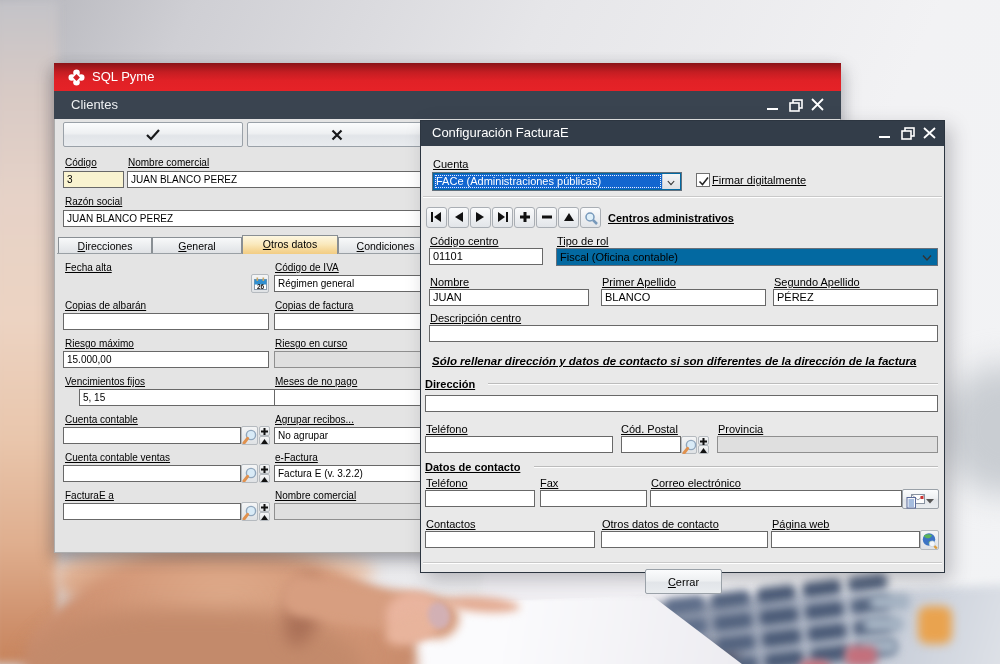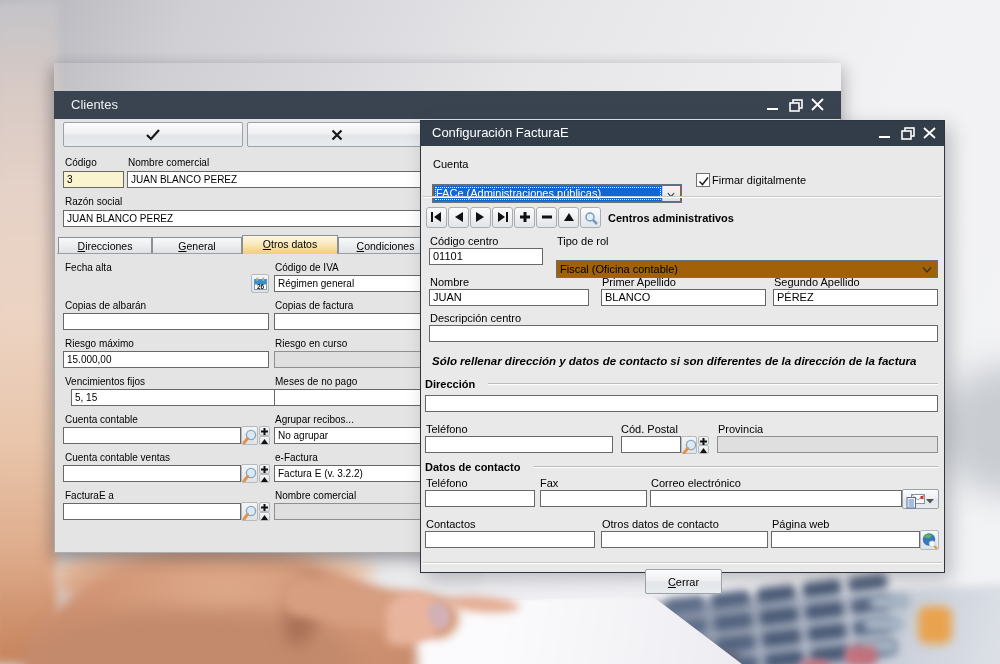--- a/index.html
+++ b/index.html
@@ -35,21 +35,21 @@
 .redkey2 { left:800px; top:660px; width:30px; height:16px; border-radius:7px; background:#c4707c; filter:blur(4px); }
 .orangekey { left:918px; top:606px; width:34px; height:38px; border-radius:9px; background:#e9a34f; filter:blur(5px); }
 .graysmudge { left:940px; top:365px; width:130px; height:130px; border-radius:50%; background:#c9cdd2; filter:blur(16px); }
 
 
 .win { position:absolute; }
 input,.inp { font:11px "Liberation Sans",sans-serif; }
 .inp { position:absolute; background:#fff; border:1px solid #686868; height:17px;
   font-size:11px; line-height:15px; padding:0 3px; color:#000; }
 .inp.dis { background:#dfdfdf; border:1px solid #8f8f8f; }
-.lbl { position:absolute; font-size:11px; color:#000; white-space:nowrap; }
+.lbl { position:absolute; font-size:11px; color:#000; white-space:nowrap;text-decoration:underline; }
 .titletext { color:#fff; font-size:13px; }
 u { text-decoration:underline; }
 
 #mainbody .lbl { font-size:10px; }
 #mainbody .inp { font-size:10px; }
 #mainbody .tab { font-size:10.5px; }
 
 
 .wc { position:absolute; width:22px; height:18px; color:#fff; }
 .wc svg { display:block; }
@@ -84,21 +84,21 @@
 #dlgbar { position:absolute; left:0; top:0; width:523px; height:25px; background:#333d49; }
 .grpline { position:absolute; height:2px; border-top:1px solid #bcbcbc; border-bottom:1px solid #fdfdfd; }
 .sep { position:absolute; height:2px; border-top:1px solid #c9c9c9; border-bottom:1px solid #ffffff; }
 
 
 .nbtn { position:absolute; top:86px; width:21px; height:21px; border:1px solid #a9aeb4; border-radius:3px;
   background:linear-gradient(180deg,#fafbfc,#e2e5e9); }
 .nbtn svg { display:block; margin:3px auto 0; }
 
 
-.combo { position:absolute; background:#a16207; border:1px solid #69707a;margin-top:12px; }
+.combo { position:absolute; background:#0369a1; border:1px solid #69707a; }
 .combo .arr { position:absolute; right:1px; top:1px; bottom:1px; width:18px;
   background:linear-gradient(180deg,#f4f5f6,#dde0e4); border-left:1px solid #c9cdd2; }
 .chev { position:absolute; left:4px; top:6px; width:8px; height:8px; }
 </style>
 </head>
 <body>
 
 <div id="photo">
   <div class="abs graysmudge"></div>
   <div id="leftband"></div>
@@ -143,20 +143,31 @@
   <div class="abs hand-low"></div>
   <div class="abs crease"></div>
   <div class="abs finger"></div>
   <div class="abs fingerbase"></div>
   <div class="abs finger2"></div>
   <div class="abs thumb"></div>
   <div class="abs nail"></div>
 </div>
 
 <div class="win" id="mainwin">
+  <div id="redbar">
+    <svg class="abs" style="left:14px;top:6px" width="17" height="17" viewBox="0 0 17 17">
+      <circle cx="8.5" cy="3.8" r="3.3" fill="#fff"></circle>
+      <circle cx="13.2" cy="8.5" r="3.3" fill="#fff"></circle>
+      <circle cx="8.5" cy="13.2" r="3.3" fill="#fff"></circle>
+      <circle cx="3.8" cy="8.5" r="3.3" fill="#fff"></circle>
+      <rect x="4.6" y="4.6" width="7.8" height="7.8" fill="#fff" transform="rotate(45 8.5 8.5)"></rect>
+      <rect x="6.1" y="6.1" width="4.8" height="4.8" transform="rotate(45 8.5 8.5)" fill="#d32027"></rect>
+    </svg>
+    <div class="abs titletext" style="left:38px;top:6px">SQL Pyme</div>
+  </div>
   <div id="darkbar">
     <div class="abs" style="left:17px;top:6px;color:#eef0f2;font-size:13px">Clientes</div>
     <div class="wc" style="left:708px;top:5px">
         <svg width="22" height="18">
           <rect x="5" y="12" width="11" height="2" fill="#fff"></rect>
         </svg>
       </div>
     <div class="wc" style="left:731px;top:5px">
         <svg width="22" height="18">
           <rect x="8" y="4" width="9" height="8" fill="none" stroke="#fff" stroke-width="1.6"></rect>
@@ -213,21 +224,21 @@
     <div class="inp" style="left:8px;top:194px;width:206px"></div>
     <div class="lbl" style="left:220px;top:181px">Copias de factura</div>
     <div class="inp" style="left:219px;top:194px;width:563px"></div>
 
     <div class="lbl" style="left:10px;top:219px">Riesgo máximo</div>
     <div class="inp" style="left:8px;top:232px;width:206px">15.000,00</div>
     <div class="lbl" style="left:220px;top:219px">Riesgo en curso</div>
     <div class="inp dis" style="left:219px;top:232px;width:563px"></div>
 
     <div class="lbl" style="left:10px;top:257px">Vencimientos fijos</div>
-    <div class="inp" style="left:16px;top:270px;width:206px">5, 15</div>
+    <div class="inp" style="left:24px;top:270px;width:206px">5, 15</div>
     <div class="lbl" style="left:220px;top:257px">Meses de no pago</div>
     <div class="inp" style="left:219px;top:270px;width:563px"></div>
 
     <div class="lbl" style="left:10px;top:295px">Cuenta contable</div>
     <div class="inp" style="left:8px;top:308px;width:178px"></div>
     <div class="sbtn mag" style="left:186px;top:307px;width:17px;height:19px">
         <svg style="display:block;margin:2px auto 0" width="15" height="15" viewBox="0 0 15 15">
           <circle cx="9" cy="6" r="4.6" fill="#d9ebf7" stroke="#90a6bc" stroke-width="1.4"></circle>
           <path d="M5.6 9.4 L2 14" stroke="#e0914e" stroke-width="3" stroke-linecap="round"></path>
         </svg>

